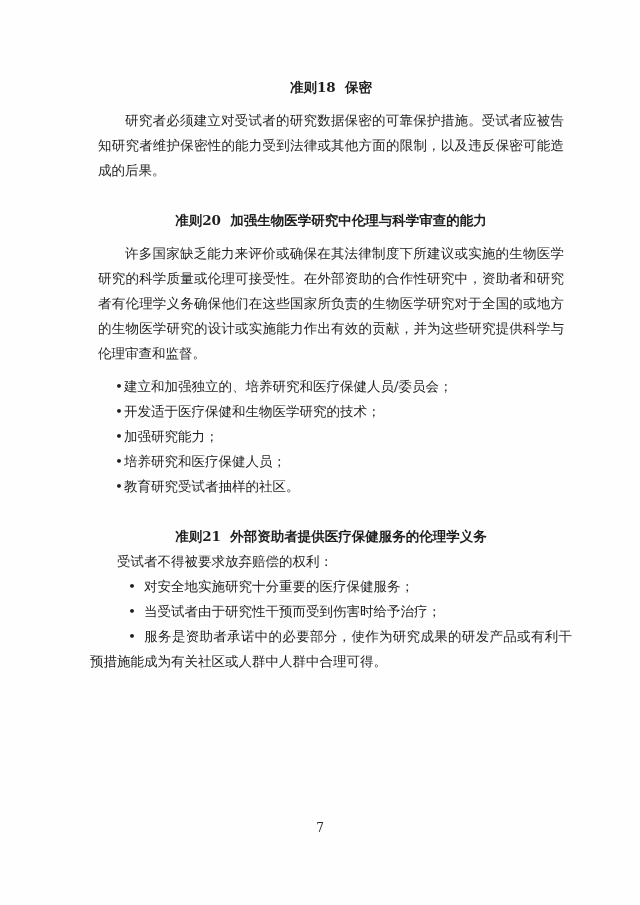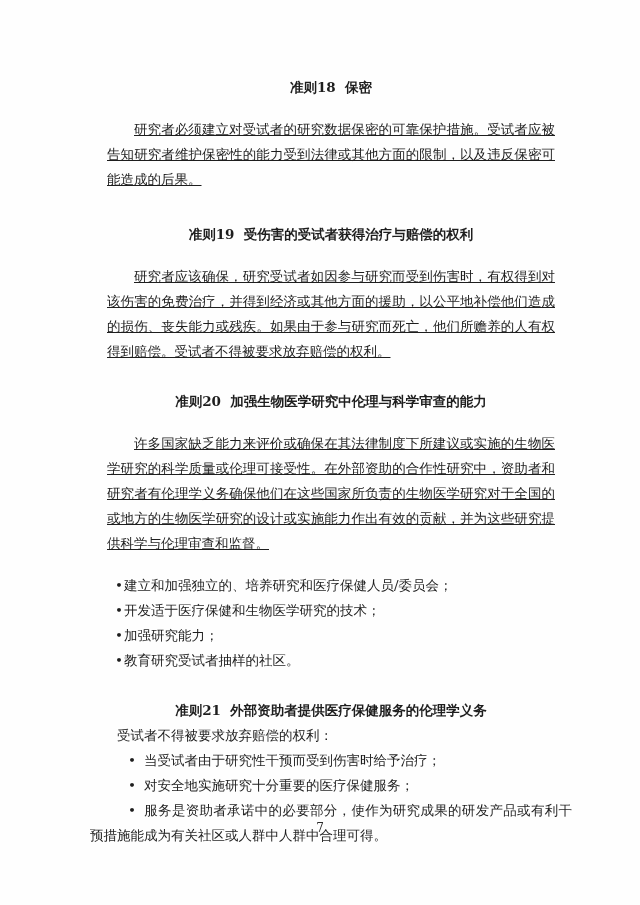--- a/index.html
+++ b/index.html
@@ -30,23 +30,22 @@
     margin: 0;
     font-size: 13.5px;
     font-weight: bold;
     line-height: 25px;
     text-align: center;
     white-space: pre-wrap;
   }
   .gap30 { margin-top: 30px; }
   .gap25 { margin-top: 25px; }
   .para {
-    margin: 17px;
+    margin: 8px;
     text-indent: 27px;
-    text-decoration: underline;
   }
   .intro {
     margin: 0;
     text-indent: 27px;
     text-align: left;
   }
   .bullet {
     margin: 0;
   }
   .b20 { text-indent: 25px; text-align: left; }
@@ -69,38 +68,35 @@
 <body>
 
 <div class="page">
   <main class="content">
 
     <section class="sec">
       <h2 class="heading">准则18  保密</h2>
       <p class="para">研究者必须建立对受试者的研究数据保密的可靠保护措施。受试者应被告知研究者维护保密性的能力受到法律或其他方面的限制，以及违反保密可能造成的后果。</p>
     </section>
 
-    <section class="sec">
-      <h2 class="heading gap30">准则19  受伤害的受试者获得治疗与赔偿的权利</h2>
-      <p class="para">研究者应该确保，研究受试者如因参与研究而受到伤害时，有权得到对该伤害的免费治疗，并得到经济或其他方面的援助，以公平地补偿他们造成的损伤、丧失能力或残疾。如果由于参与研究而死亡，他们所赡养的人有权得到赔偿。受试者不得被要求放弃赔偿的权利。</p>
-    </section>
 
     <section class="sec">
       <h2 class="heading gap25">准则20  加强生物医学研究中伦理与科学审查的能力</h2>
       <p class="para">许多国家缺乏能力来评价或确保在其法律制度下所建议或实施的生物医学研究的科学质量或伦理可接受性。在外部资助的合作性研究中，资助者和研究者有伦理学义务确保他们在这些国家所负责的生物医学研究对于全国的或地方的生物医学研究的设计或实施能力作出有效的贡献，并为这些研究提供科学与伦理审查和监督。</p>
       <p class="bullet b20"><span class="marker">•</span><span>建立和加强独立的、培养研究和医疗保健人员/委员会；</span></p>
       <p class="bullet b20"><span class="marker">•</span><span>开发适于医疗保健和生物医学研究的技术；</span></p>
       <p class="bullet b20"><span class="marker">•</span><span>加强研究能力；</span></p>
+      <p class="bullet b20"><span class="marker">•</span><span>培养研究和医疗保健人员；</span></p>
       <p class="bullet b20"><span class="marker">•</span><span>教育研究受试者抽样的社区。</span></p>
     </section>
 
     <section class="sec">
       <h2 class="heading gap25">准则21  外部资助者提供医疗保健服务的伦理学义务</h2>
       <p class="intro">受试者不得被要求放弃赔偿的权利：</p>
+      <p class="bullet b21"><span class="marker">•</span><span>对安全地实施研究十分重要的医疗保健服务；</span></p>
       <p class="bullet b21"><span class="marker">•</span><span>当受试者由于研究性干预而受到伤害时给予治疗；</span></p>
-      <p class="bullet b21"><span class="marker">•</span><span>对安全地实施研究十分重要的医疗保健服务；</span></p>
       <p class="bullet b21"><span class="marker">•</span><span>服务是资助者承诺中的必要部分，使作为研究成果的研发产品或有利干预措施能成为有关社区或人群中人群中合理可得。</span></p>
     </section>
 
   </main>
 
   <div class="page-number">7</div>
 </div>
 
 </body></html>

